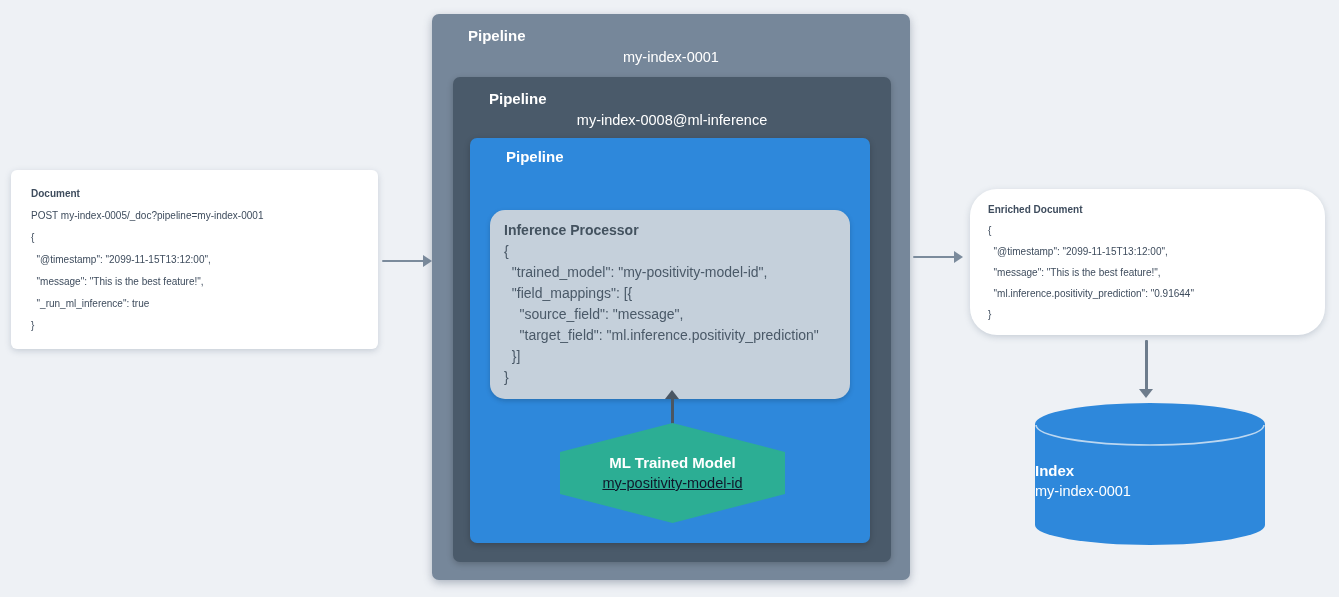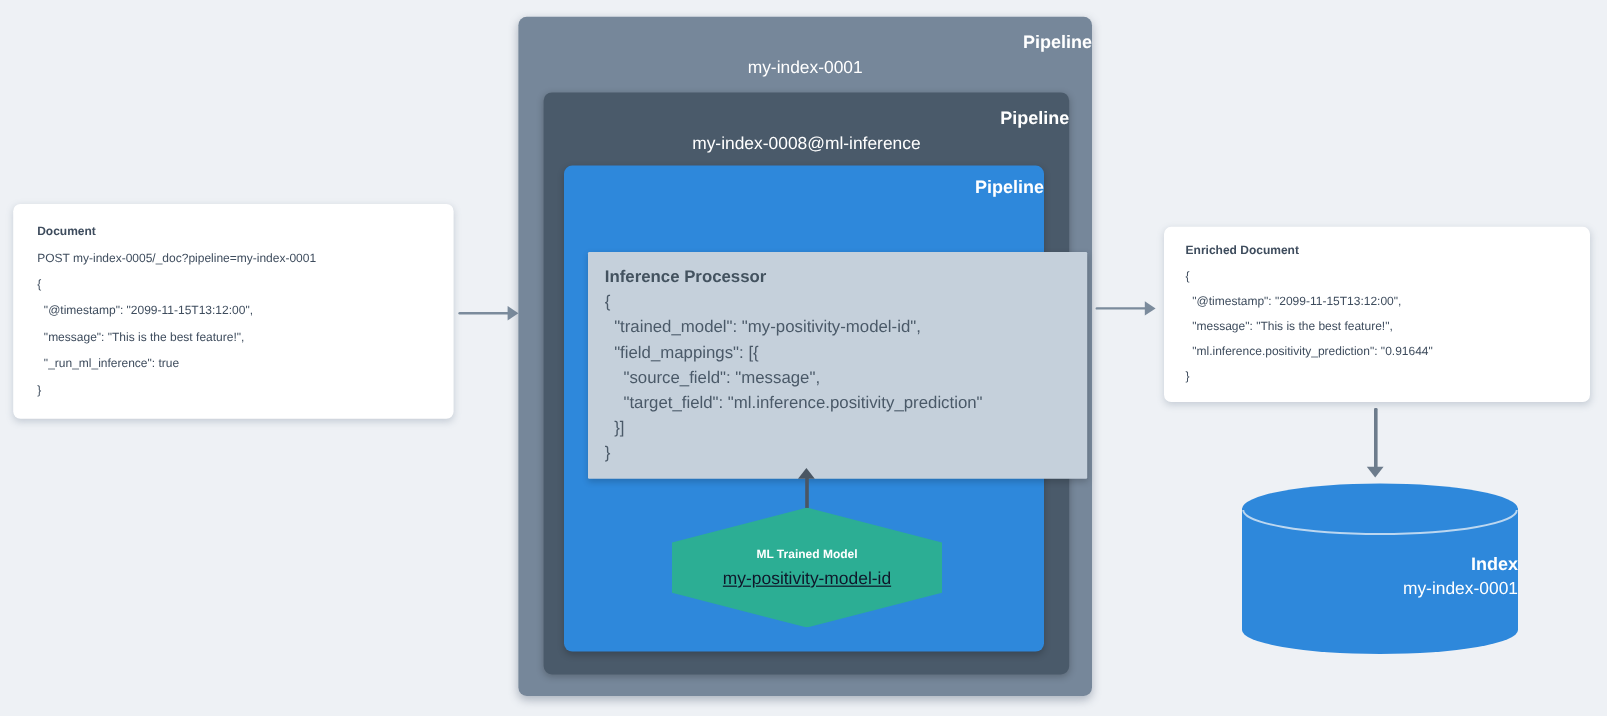--- a/index.html
+++ b/index.html
@@ -20,77 +20,77 @@
     box-shadow: 0 2px 6px rgba(110,125,145,0.30);
     padding: 13px 20px 12px 20px;
     color: #3e4c5d;
     font-size: 10px;
     line-height: 22px;
   }
   .card-title { font-weight: bold; white-space: pre; }
   .code-lines div { white-space: pre; }
 
   #document-card { left: 11px; top: 170px; width: 367px; }
-  #enriched-card { left: 970px; top: 189px; width: 355px; padding: 10px 18px 10px 18px; line-height: 21px; }
+  #enriched-card { left: 970px; top: 189px; width: 355px; padding: 10px 18px 10px 18px; line-height: 21px; border-radius: 27px; }
 
   
   .pbox { position: absolute; border-radius: 7px; }
   #pipeline-outer {
     left: 432px; top: 14px; width: 478px; height: 566px;
     background: #76879a;
     box-shadow: 0 3px 8px rgba(90,105,125,0.45);
   }
   #pipeline-mid {
     left: 21px; top: 63px; width: 438px; height: 485px;
     background: #4a5a6a;
     box-shadow: 0 2px 6px rgba(0,0,0,0.22);
   }
   #pipeline-inner {
     left: 17px; top: 61px; width: 400px; height: 405px;
     background: #2e88db;
     box-shadow: 0 2px 6px rgba(0,0,0,0.22);
   }
   .box-title {
-    margin-top: 12px; text-align: right;
-    color: #ffffff; font-weight: bold; font-size: 15px; line-height: 20px;
+    margin-top: 12px; text-align: left;
+    color: #ffffff; font-weight: bold; font-size: 15px; line-height: 20px; padding-left: 36px;
   }
   #pipeline-inner .box-title { margin-top: 9px; }
   .box-sub {
     margin-top: 1px; text-align: center;
     color: #ffffff; font-size: 14.5px; line-height: 20px;
   }
 
   
   #processor-card {
-    position: absolute; left: 20px; top: 72px; width: 416px;
+    position: absolute; left: 20px; top: 72px; width: 360px;
     background: #c5d0db;
-    border-radius: 1px;
+    border-radius: 15px;
     box-shadow: 0 2px 5px rgba(0,0,0,0.18);
     padding: 10px 14px 11px 14px;
     color: #4a5968;
     font-size: 14px; line-height: 21px;
   }
   #processor-card .card-title { color: #43525f; }
 
   
   #model-hexagon {
     position: absolute; left: 90px; top: 285px; width: 225px; height: 100px;
     background: #2cae94;
     clip-path: polygon(50% 0%, 100% 29%, 100% 71%, 50% 100%, 0% 71%, 0% 29%);
     display: flex; flex-direction: column; justify-content: center; align-items: center;
   }
-  #model-hexagon .hex-title { color: #fff; font-weight: bold; font-size: 10px; line-height: 21px; text-align: center; }
+  #model-hexagon .hex-title { color: #fff; font-weight: bold; font-size: 15px; line-height: 21px; text-align: center; }
   #model-hexagon .hex-sub  { color: #0f172a; font-size: 14.5px; line-height: 21px; text-decoration: underline; }
 
   
   #index-cylinder { position: absolute; left: 1035px; top: 402px; width: 230px; height: 145px; }
   #index-cylinder svg { position: absolute; inset: 0; }
   .cyl-label {
     position: absolute; left: 0; right: 0; top: 58px;
-    text-align: right; color: #ffffff; padding-left: 16px;
+    text-align: left; color: #ffffff;
   }
   .cyl-label .cyl-title { font-weight: bold; font-size: 15px; line-height: 21px; }
   .cyl-label .cyl-sub   { font-size: 14.5px; line-height: 21px; }
 
   
   .h-arrow { position: absolute; width: 50px; height: 14px; }
   .h-arrow .shaft { position: absolute; left: 0; right: 6px; top: 6px; height: 2px; background: #7b8b9c; border-radius: 1px; }
   .h-arrow .head  { position: absolute; right: 0; top: 1px; width: 0; height: 0;
                     border-left: 9px solid #7b8b9c; border-top: 6px solid transparent; border-bottom: 6px solid transparent; }
 

